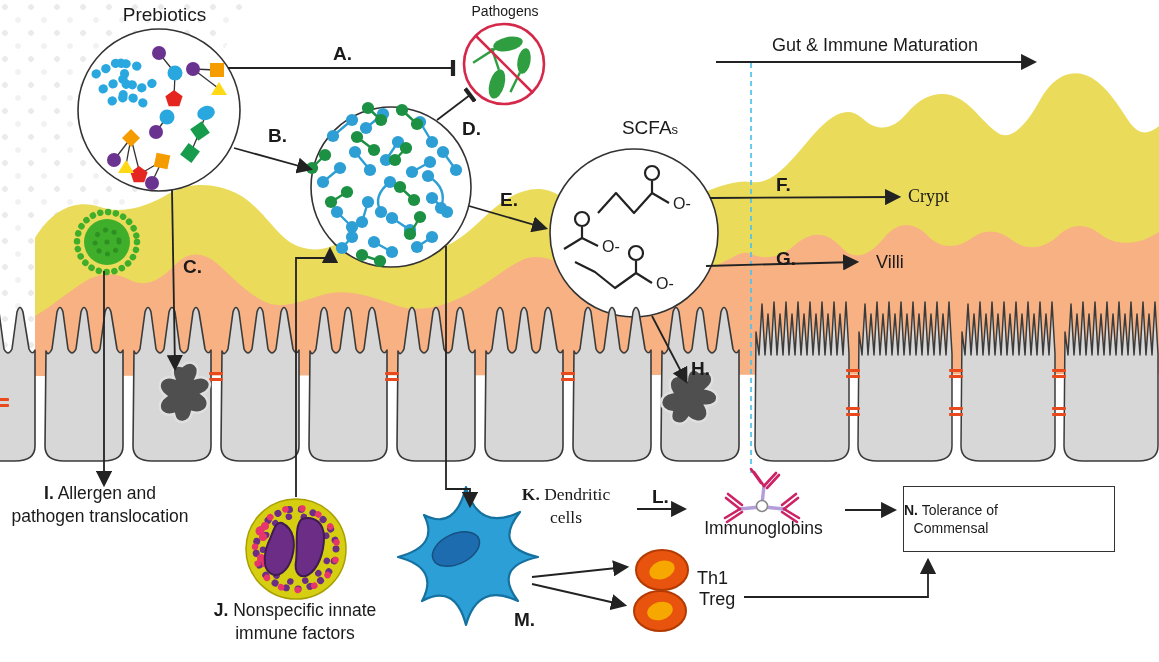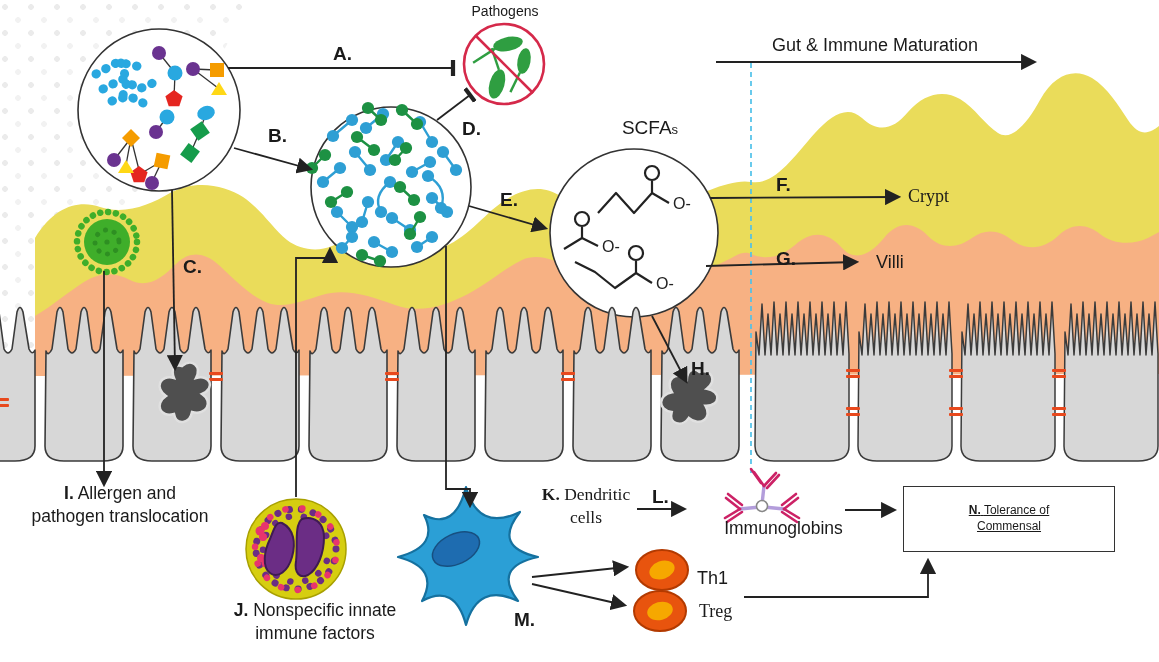--- a/index.html
+++ b/index.html
@@ -17,24 +17,24 @@
   #stage svg{position:absolute;left:0;top:0;z-index:2;}
   .dots{position:absolute;left:-8px;top:-6px;width:300px;height:460px;z-index:1;
     background-image:radial-gradient(circle,#ebebeb 2.6px,rgba(255,255,255,0) 3.1px),
                      radial-gradient(circle,#f2f2f2 2.6px,rgba(255,255,255,0) 3.1px);
     background-size:26px 26px,26px 26px;background-position:0 0,13px 13px;
     clip-path:polygon(0 0,88% 0,0 100%);}
   .lbl{position:absolute;z-index:3;font-size:18px;line-height:1.3;white-space:nowrap;color:#1a1a1a;}
   .ctr{text-align:center;white-space:normal;}
   .letter{font-weight:bold;font-size:19px;}
   .small-s{font-size:13px;}
-  .callout{font-size:17.5px;line-height:1.32;padding-left:20px;}
+  .callout{font-size:17.5px;line-height:1.32;}
   .nbox{position:absolute;z-index:3;left:903px;top:486px;width:210px;height:64px;
         border:1.7px solid #333;background:#fff;display:flex;align-items:center;
-        justify-content:center;text-align:center;font-size:12px;line-height:1.3;text-decoration:underline;}
+        justify-content:flex-start;text-align:center;font-size:14px;line-height:1.3;}
   .rod{stroke-width:2.4;stroke-linecap:round;fill:none;}
   .cb{stroke:var(--cblue);marker-start:url(#mB);marker-end:url(#mB);}
   .cg{stroke:var(--cgreen);marker-start:url(#mG);marker-end:url(#mG);}
   .arr{stroke:var(--ink);stroke-width:1.8;fill:none;}
   .mol{stroke:#222;stroke-width:2.2;fill:none;stroke-linejoin:round;}
   .molO{fill:#fff;stroke:#222;stroke-width:2.2;}
   .otext{font-family:"Liberation Sans",sans-serif;font-size:16px;fill:#222;}
   .conn{stroke:#333;stroke-width:1.3;}
 </style>
 </head>
@@ -295,20 +295,21 @@
       <path class="arr" d="M 446,246 L 446,489 L 470,489 L 470,505" marker-end="url(#ah)"></path>
       <path class="arr" d="M 637,509 L 684,509" marker-end="url(#ah)"></path>
       <path class="arr" d="M 845,510 L 894,510" marker-end="url(#ah)"></path>
       <path class="arr" d="M 532,577 L 626,567" marker-end="url(#ah)"></path>
       <path class="arr" d="M 532,584 L 624,605" marker-end="url(#ah)"></path>
       <path class="arr" d="M 744,597 L 928,597 L 928,561" marker-end="url(#ah)"></path>
       <path class="arr" d="M 716,62 L 1034,62" stroke-width="2" marker-end="url(#ah)"></path>
     </g>
   </svg>
 
+  <div class="lbl ctr" style="left:92px;top:3px;width:145px;font-size:19px;">Prebiotics</div>
   <div class="lbl ctr" style="left:445px;top:2px;width:120px;font-size:14px;">Pathogens</div>
   <div class="lbl ctr" style="left:600px;top:116px;width:100px;font-size:19px;"><span>SCFA</span><span class="small-s">s</span></div>
   <div class="lbl ctr" style="left:735px;top:34px;width:280px;">Gut &amp; Immune Maturation</div>
   <div class="lbl" style="left:908px;top:185px;font-family:Liberation Serif, serif;">Crypt</div>
   <div class="lbl" style="left:876px;top:251px;text-align:center;">Villi</div>
 
   <div class="lbl letter" style="left:333px;top:42px;">A.</div>
   <div class="lbl letter" style="left:268px;top:124px;">B.</div>
   <div class="lbl letter" style="left:183px;top:255px;">C.</div>
   <div class="lbl letter" style="left:462px;top:117px;">D.</div>
@@ -329,21 +330,21 @@
     <span>Nonspecific innate</span><br>
     <span>immune factors</span>
   </div>
   <div class="lbl ctr callout" style="left:506px;top:483px;width:120px;font-family:Liberation Serif, serif;">
     <b>K.</b>
     <span>Dendritic</span><br>
     <span>cells</span>
   </div>
   <div class="lbl ctr callout" style="left:686px;top:517px;width:155px;">Immunoglobins</div>
   <div class="lbl" style="left:697px;top:559px;margin-top:8px;">Th1</div>
-  <div class="lbl" style="left:699px;top:600px;font-family:Liberation Serif, serif;">Treg</div>
+  <div class="lbl" style="left:699px;top:588px;">Treg</div>
 
   <div class="nbox">
     <div>
       <b>N.</b>
       <span>Tolerance of</span><br>
       <span>Commensal</span>
     </div>
   </div>
 </div>
 

